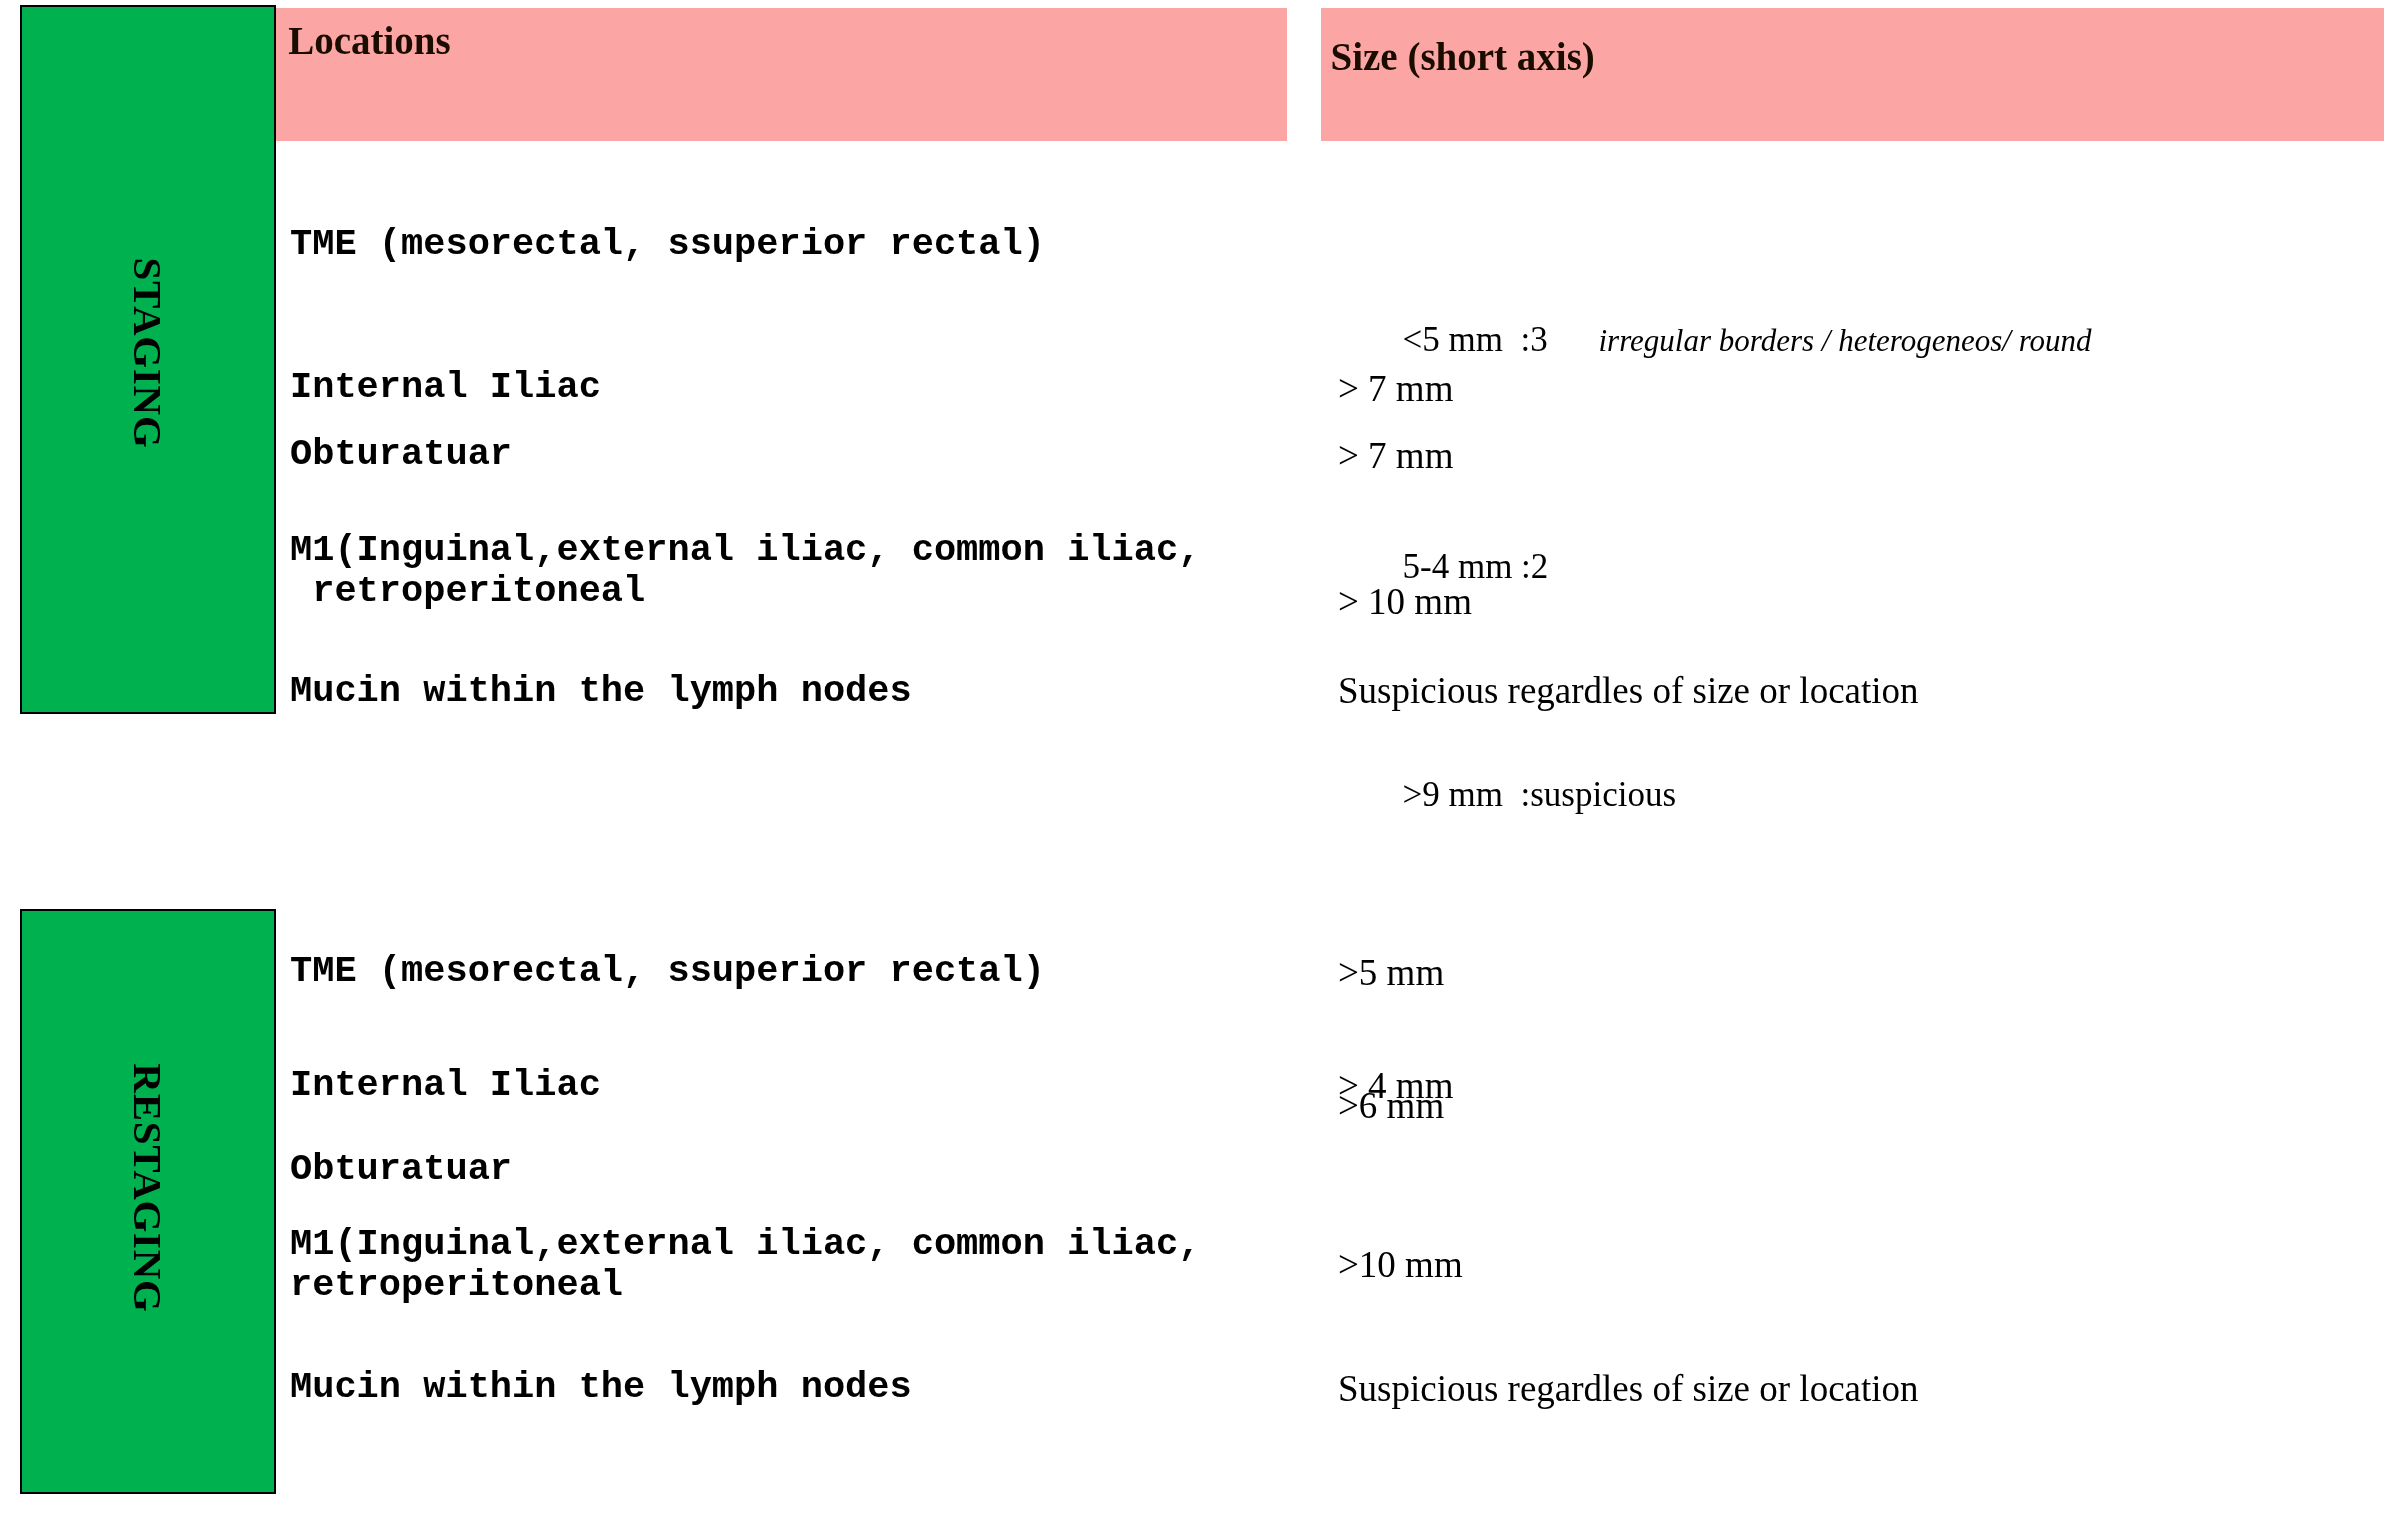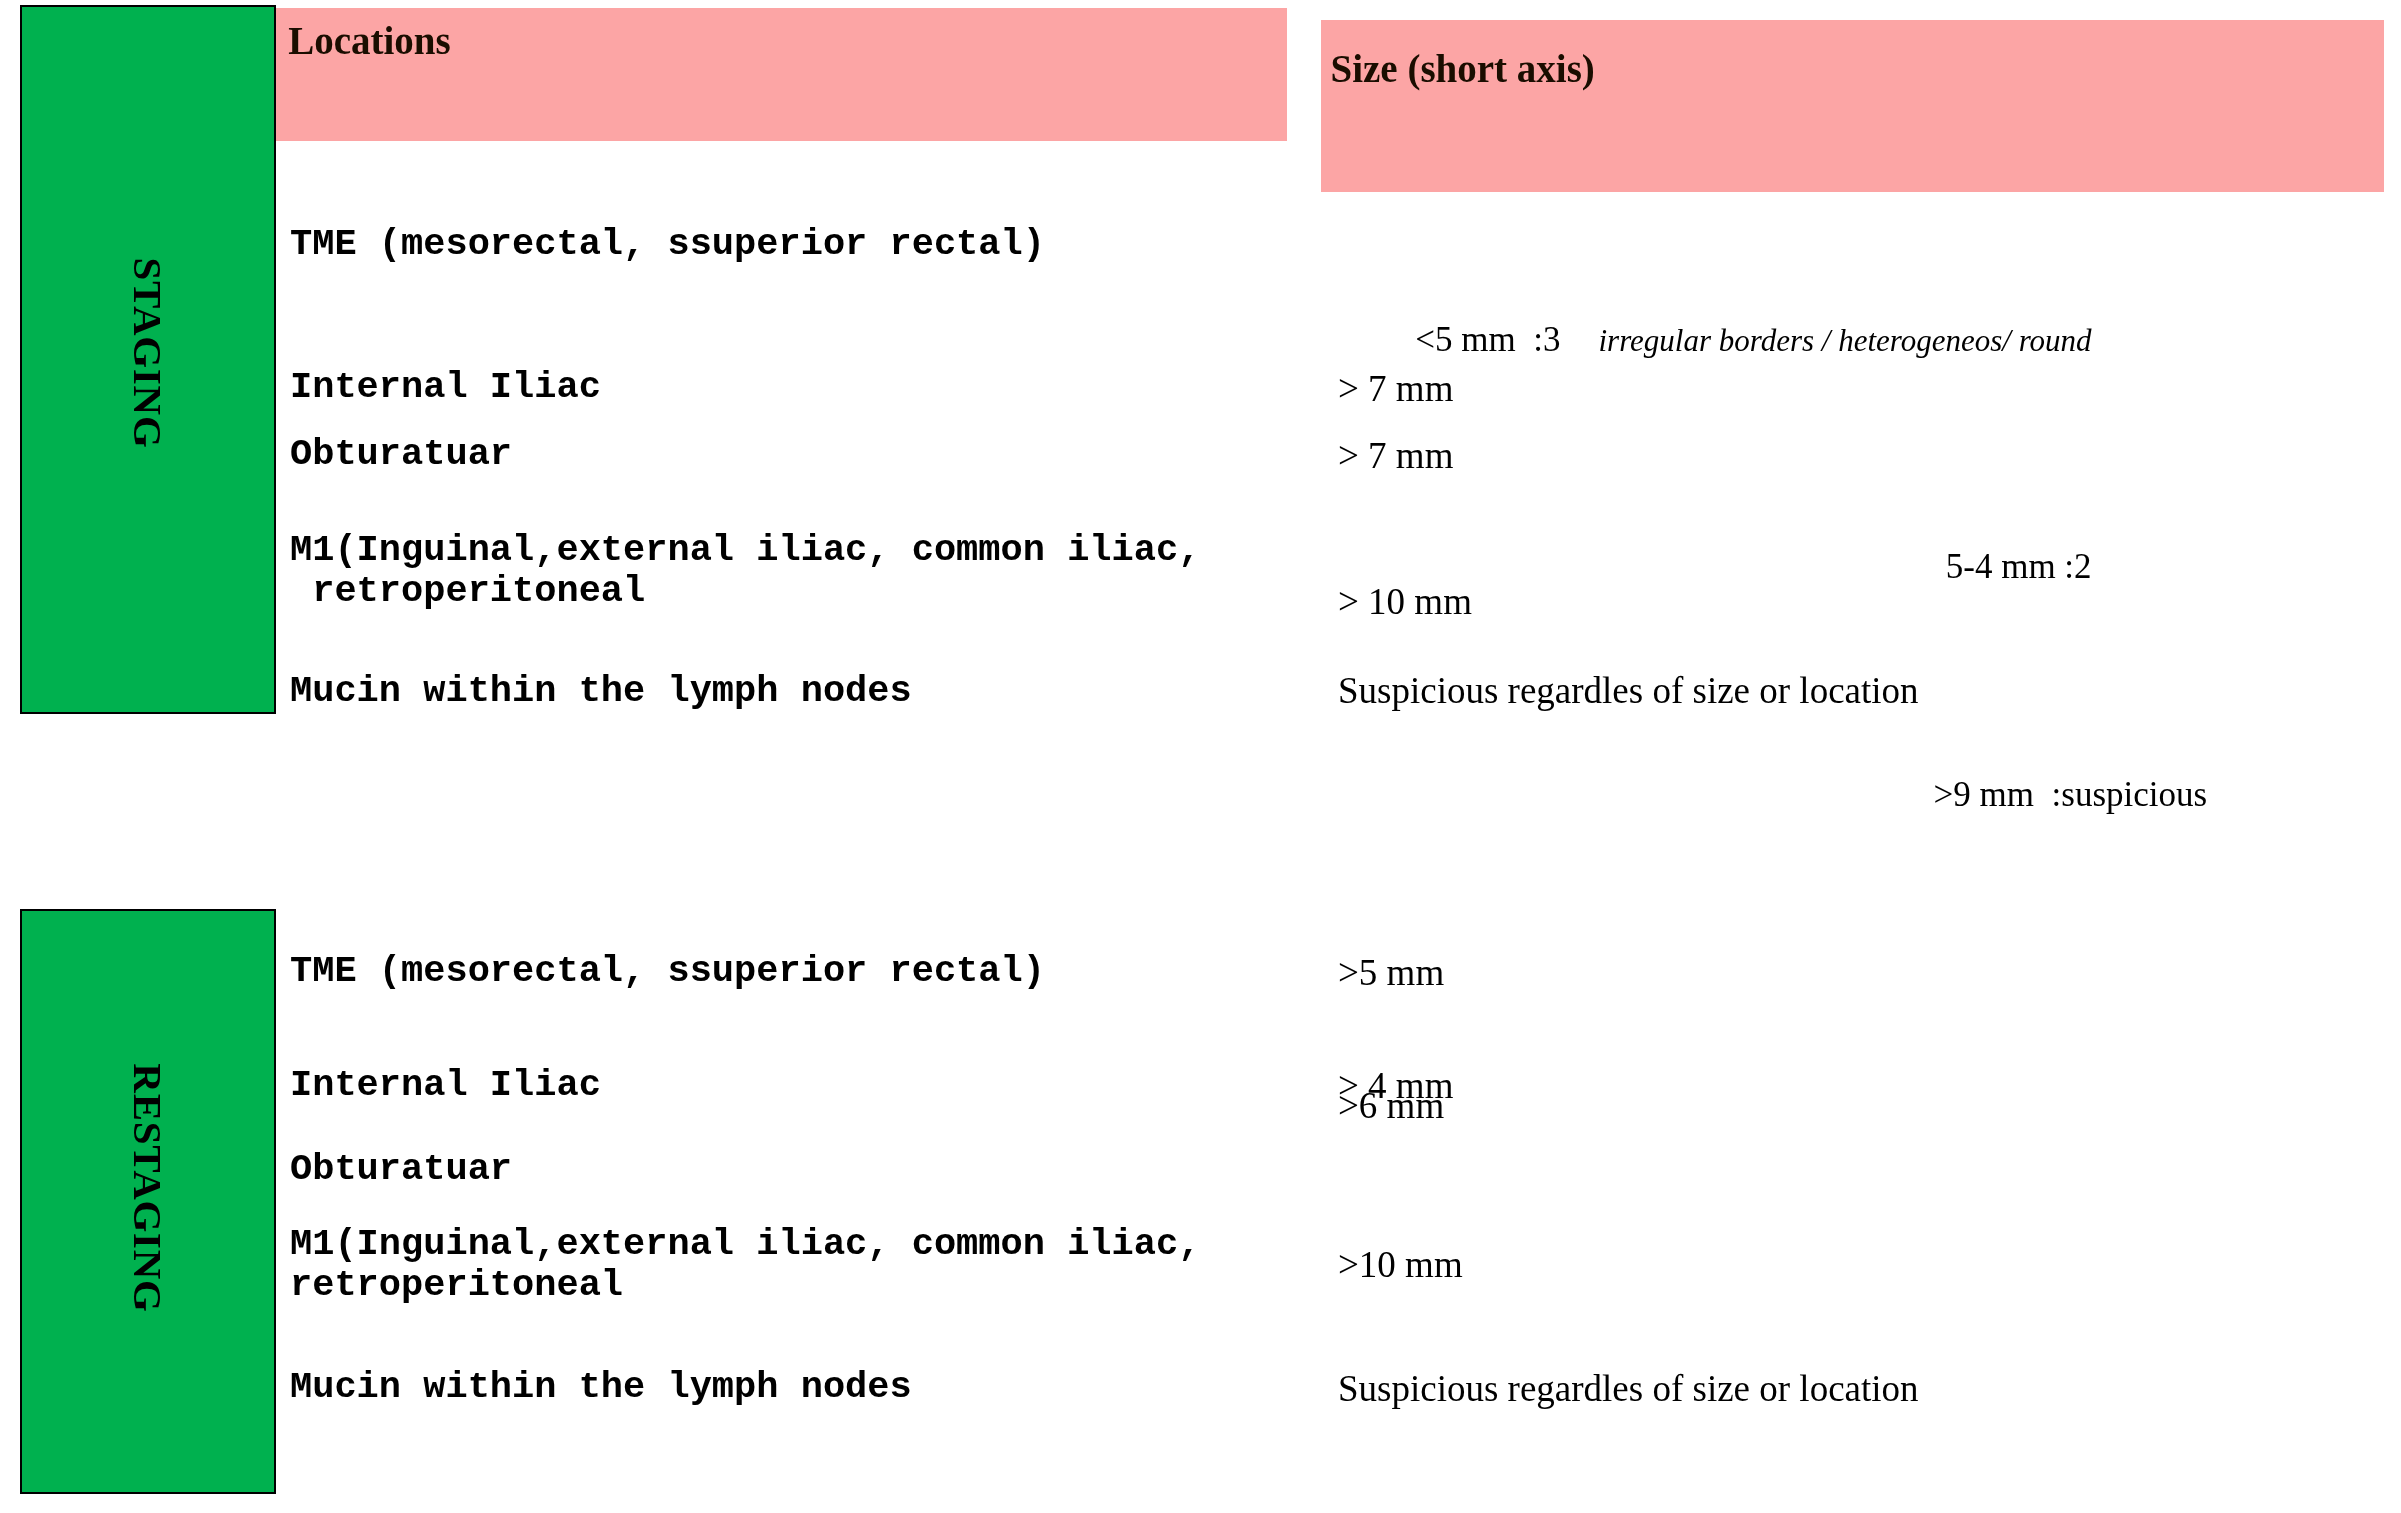--- a/index.html
+++ b/index.html
@@ -71,22 +71,21 @@
   #locations-header-band {
     left: 276px;
     top: 8.2px;
     width: 1011px;
     height: 133px;
   }
   #size-header-band {
     left: 1321px;
     top: 8.2px;
     width: 1063px;
-    height: 172px;
-    margin-top: 12px;
+    height: 133px;
   }
 
   .header-title {
     position: absolute;
     left: 12.2px;
     top: 9.5px;
     font-size: 39px;
     font-weight: bold;
     font-family: "Liberation Serif", "DejaVu Serif", serif;
     color: #1a0d00;
@@ -117,21 +116,20 @@
     font-family: "Liberation Serif", "DejaVu Serif", serif;
   }
 
   .tme-detail {
     position: absolute;
     left: 1350px;
     font-size: 35px;
     line-height: 1.30;
     font-family: "Liberation Serif", "DejaVu Serif", serif;
     white-space: pre;
-    text-align: right;
   }
   .tme-detail .colcode {
     display: inline-block;
     width: 158px;
   }
   .tme-detail .crit {
     font-style: italic;
     font-size: 31px;
     padding-left: 38px;
   }

